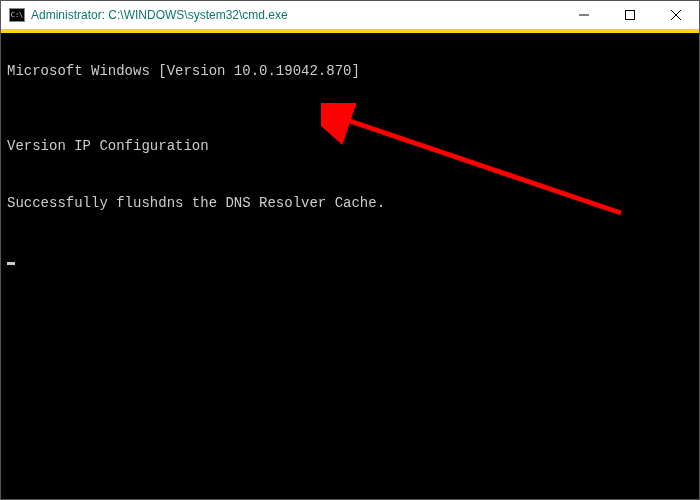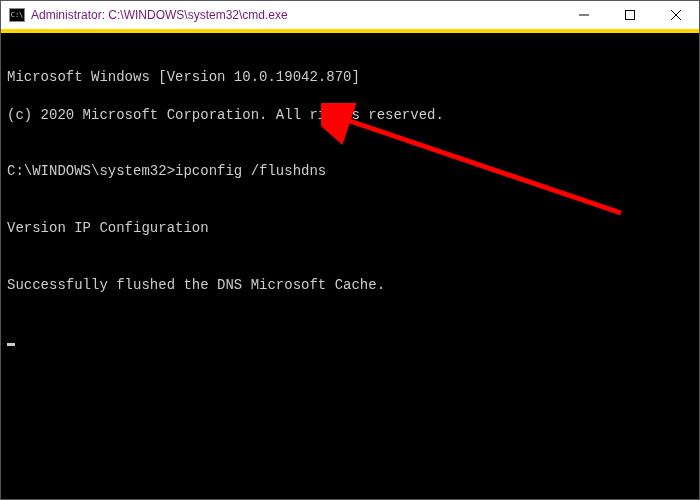--- a/index.html
+++ b/index.html
@@ -40,21 +40,21 @@
     .titlebar-icon-text {
       color: #ccc;
       font-size: 7px;
       line-height: 1;
       font-family: Consolas, monospace;
     }
     .titlebar-title {
       margin-left: 6px;
       font-size: 12px;
       font-family: 'Segoe UI', Tahoma, sans-serif;
-      color: #701a75;
+      color: #0f766e;
       flex: 1;
     }
     .titlebar-controls {
       display: flex;
       height: 100%;
     }
     .titlebar-btn {
       width: 46px;
       height: 100%;
       display: flex;
@@ -63,21 +63,21 @@
       cursor: pointer;
     }
     .titlebar-btn svg { width: 10px; height: 10px; }
     .accent-strip {
       height: 2px;
       background: #ffd400;
     }
     .terminal {
       flex: 1;
       background: #000;
-      padding: 16px 6px;
+      padding: 10px 6px;
       color: #ccc;
       font-size: 14px;
       line-height: 1.35;
       white-space: pre;
       position: relative;
     }
     .line { display: block; }
     .cursor {
       display: inline-block;
       width: 8px;
@@ -117,27 +117,25 @@
         <svg viewBox="0 0 10 10">
             <line x1="0" y1="0" x2="10" y2="10" stroke="#000" stroke-width="1"></line>
             <line x1="10" y1="0" x2="0" y2="10" stroke="#000" stroke-width="1"></line>
           </svg>
       </div>
     </div>
   </div>
   <div class="accent-strip"></div>
   <div class="terminal">
 <span class="line">Microsoft Windows [Version 10.0.19042.870]</span>
-<span class="line">(c) 2020 Microsoft Corporation. All rights reserved.</span>
 <span class="line"></span>
-<span class="line">C:\WINDOWS\system32&gt;ipconfig /flushdns</span>
 <span class="line"></span>
 <span class="line">Version IP Configuration</span>
 <span class="line"></span>
-<span class="line">Successfully flushed the DNS Microsoft Cache.</span>
+<span class="line">Successfully flushdns the DNS Resolver Cache.</span>
 <span class="line"></span>
 <span class="line"><span class="cursor"></span></span>
 
     <svg class="arrow-annot" width="320" height="120">
       <defs>
         <marker id="arrowhead" markerWidth="12" markerHeight="10" refX="2" refY="5" orient="auto">
           <polygon points="0 0, 12 5, 0 10" fill="#ff0000"></polygon>
         </marker>
       </defs>
       <line x1="300" y1="110" x2="20" y2="15" stroke="#ff0000" stroke-width="5" marker-end="url(#arrowhead)"></line>

